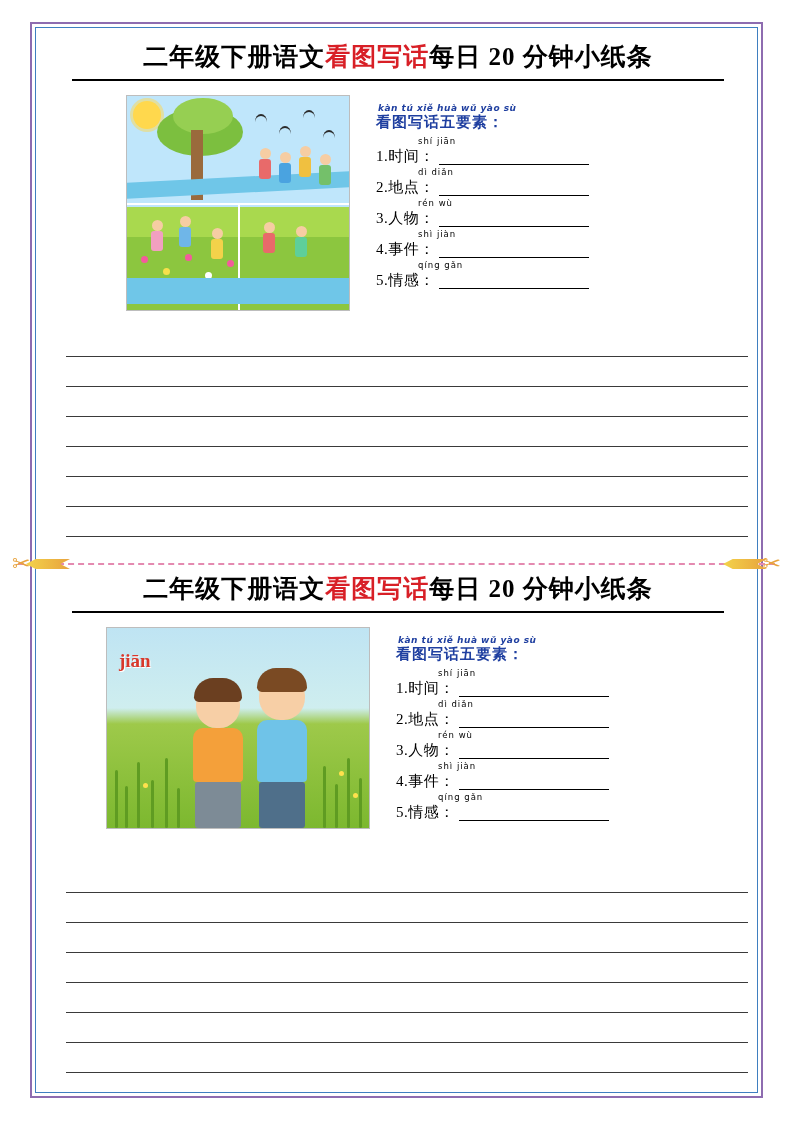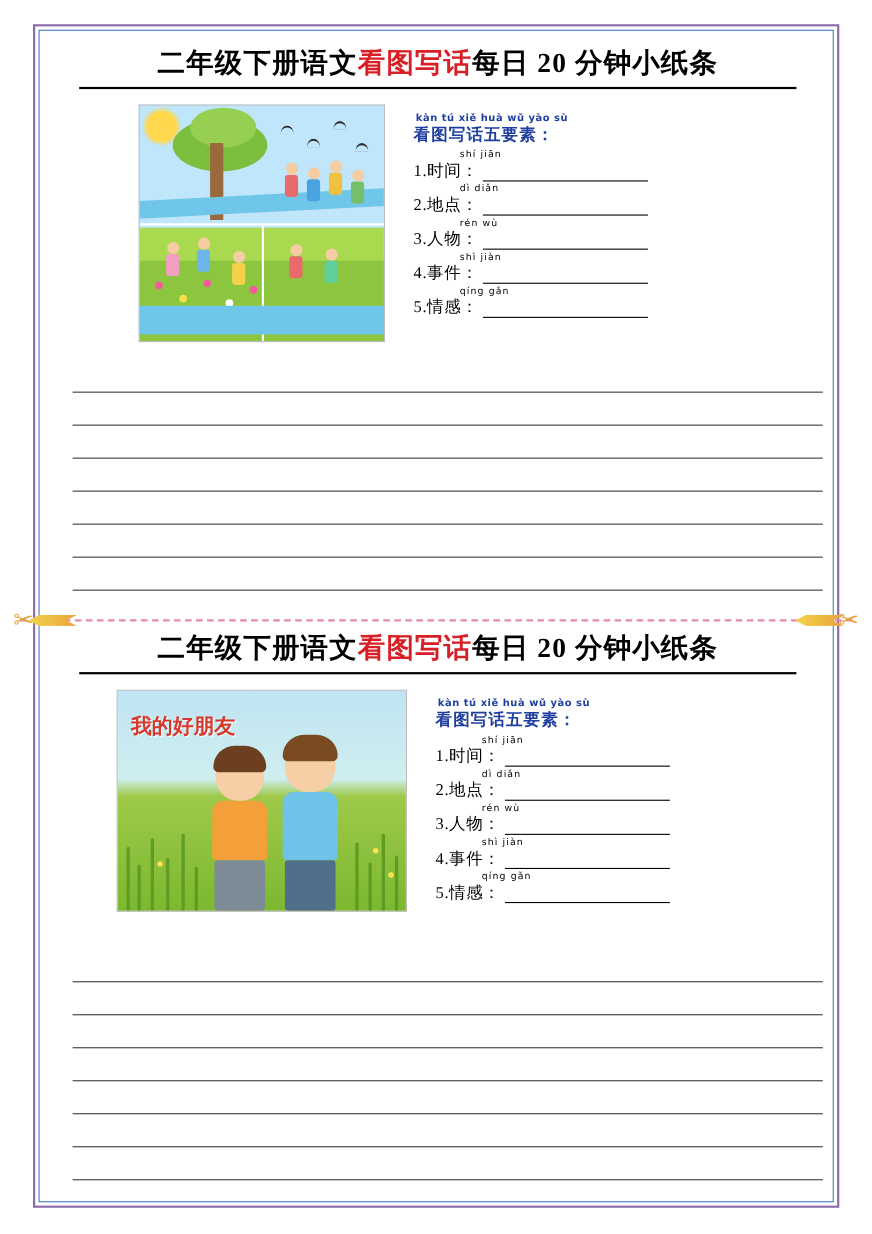--- a/index.html
+++ b/index.html
@@ -123,20 +123,21 @@
     margin-left: 26px;
     padding-top: 8px;
   }
   .elements-heading-py {
     font-family: "DejaVu Sans", sans-serif;
     font-size: 9px;
     color: #1f3fa0;
     font-weight: bold;
     letter-spacing: .5px;
     margin-left: 2px;
+    font-style: italic;
   }
   .elements-heading {
     font-size: 15px;
     font-weight: bold;
     color: #1f3fa0;
     margin-bottom: 4px;
     letter-spacing: 1px;
   }
   .el-item {
     margin-bottom: 2px;
@@ -363,21 +364,21 @@
   <div class="sheet sheet-2">
 
     <div class="title">
       <span>二年级下册语文</span><span class="hl">看图写话</span><span>每日 20 分钟小纸条</span>
     </div>
     <div class="title-rule"></div>
 
     <div class="body-row" style="padding-left:58px;">
 
       <div class="illus illus-2">
-        <div class="s2-title">我的好朋友</div>
+        <div class="s2-title">jiān</div>
 
         <div class="s2-grass-blade" style="left:8px;  height:58px;"></div>
         <div class="s2-grass-blade" style="left:18px; height:42px;"></div>
         <div class="s2-grass-blade" style="left:30px; height:66px;"></div>
         <div class="s2-grass-blade" style="left:44px; height:48px;"></div>
         <div class="s2-grass-blade" style="left:58px; height:70px;"></div>
         <div class="s2-grass-blade" style="left:70px; height:40px;"></div>
         <div class="s2-grass-blade" style="left:216px;height:62px;"></div>
         <div class="s2-grass-blade" style="left:228px;height:44px;"></div>
         <div class="s2-grass-blade" style="left:240px;height:70px;"></div>

